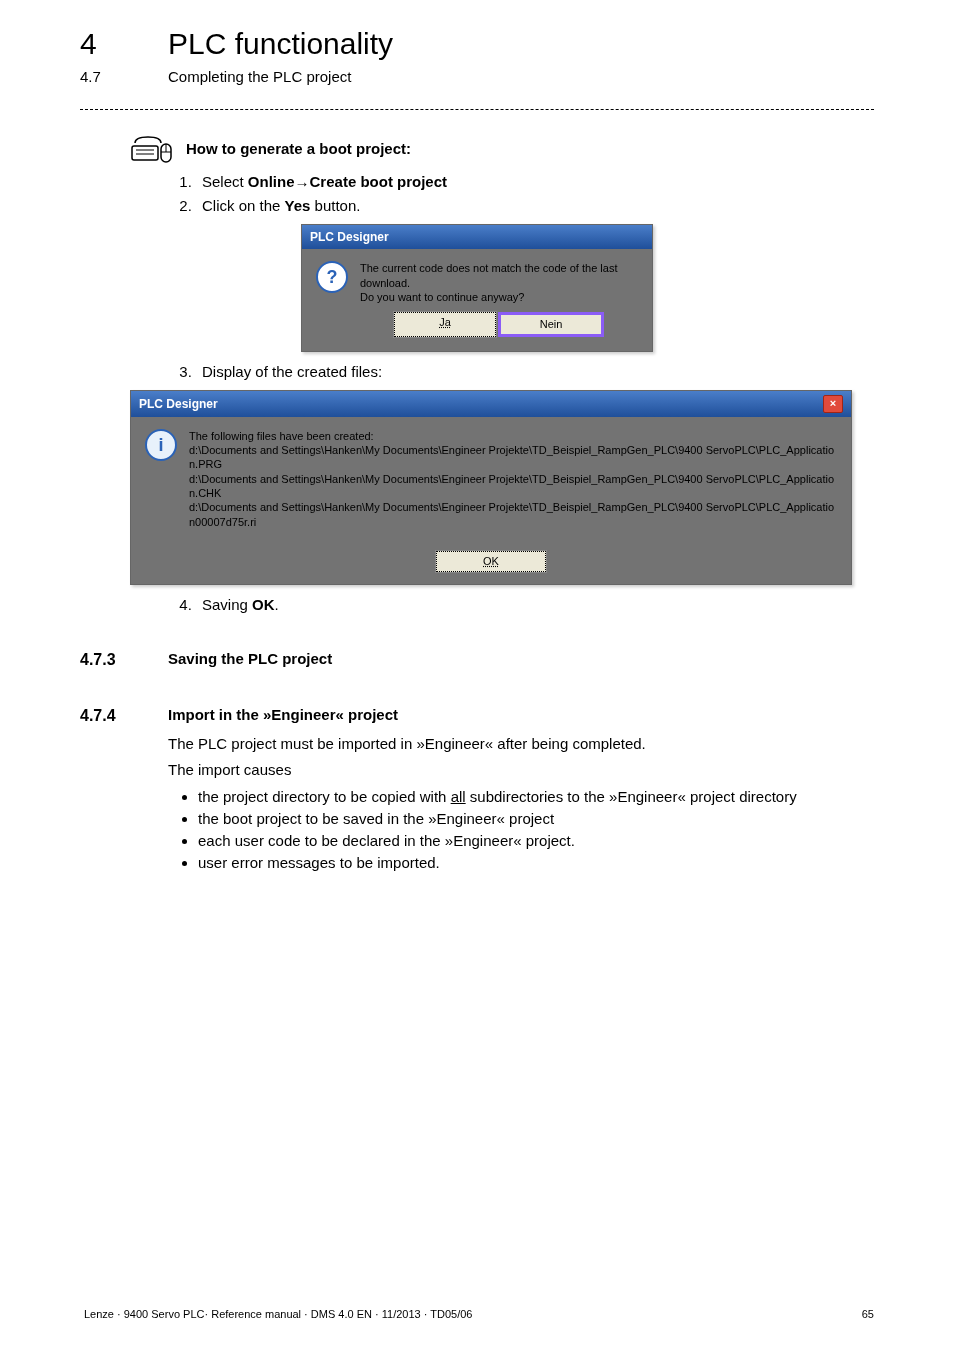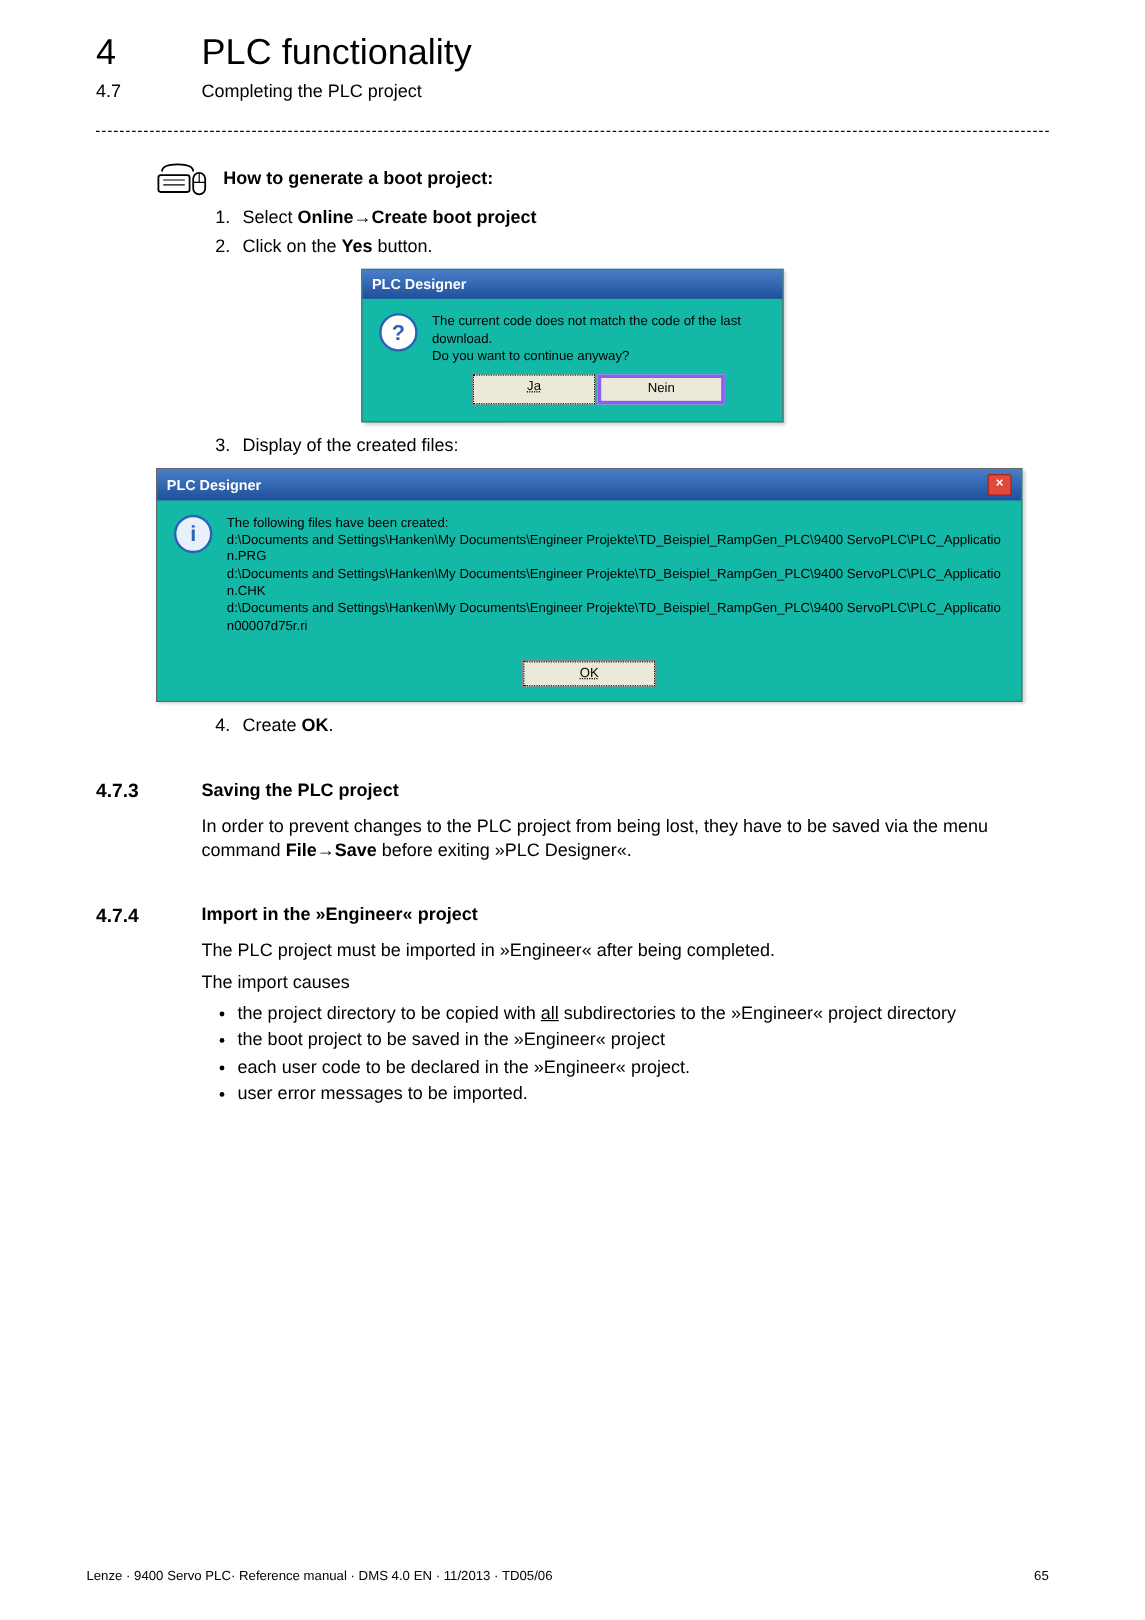--- a/index.html
+++ b/index.html
@@ -72,21 +72,21 @@
     padding-left: 6px;
   }
   .bold { font-weight: 600; }
   .arrow { font-family: sans-serif; }
   .dialog {
     margin: 8px auto 10px auto;
     border: 1px solid #666;
     box-shadow: 2px 2px 3px rgba(0,0,0,.2);
     font-family: Tahoma, Verdana, sans-serif;
     font-size: 11px;
-    background: #14b8a6;
+    background: #737373;
   }
   .dialog.small { width: 350px; }
   .dialog.wide  { width: 720px; margin-left: 50px; }
   .titlebar {
     background: linear-gradient(#4a7ec9, #1f4f9a);
     color: #fff;
     font-weight: bold;
     padding: 4px 8px;
     display: flex;
     justify-content: space-between;
@@ -167,21 +167,21 @@
     padding: 0;
   }
   ul.bullets li {
     list-style: disc;
     margin-bottom: 2px;
   }
   .underline { text-decoration: underline; }
   .footer {
     position: absolute;
     bottom: 28px;
-    left: 72px;
+    left: 84px;
     right: 80px;
     font-size: 11px;
     color: #000;
     display: flex;
     justify-content: space-between;
   }
 </style>
 </head>
 <body>
 
@@ -259,31 +259,28 @@
         <div class="path">d:\Documents and Settings\Hanken\My Documents\Engineer Projekte\TD_Beispiel_RampGen_PLC\9400 ServoPLC\PLC_Application00007d75r.ri</div>
       </div>
     </div>
     <div class="btn-row" style="padding-bottom:12px;">
       <div class="winbtn single">OK</div>
     </div>
   </div>
 
   <ol class="steps" start="4">
     <li>
-      <span>Create </span><span class="bold">OK</span><span>.</span>
+      <span>Saving </span><span class="bold">OK</span><span>.</span>
     </li>
   </ol>
 
   <div class="section-head-row">
     <div class="sec-num">4.7.3</div>
     <div class="sec-title">Saving the PLC project</div>
   </div>
-  <p class="body-p">
-    <span>In order to prevent changes to the PLC project from being lost, they have to be saved via the menu command </span><span class="bold">File</span><span class="bold arrow">→</span><span class="bold">Save</span><span> before exiting »PLC Designer«.</span>
-  </p>
 
   <div class="section-head-row">
     <div class="sec-num">4.7.4</div>
     <div class="sec-title">Import in the »Engineer« project</div>
   </div>
   <p class="body-p">The PLC project must be imported in »Engineer« after being completed.</p>
   <p class="body-p">The import causes</p>
   <ul class="bullets">
     <li>
       <span>the project directory to be copied with </span><span class="underline">all</span><span> subdirectories to the »Engineer« project directory</span>

